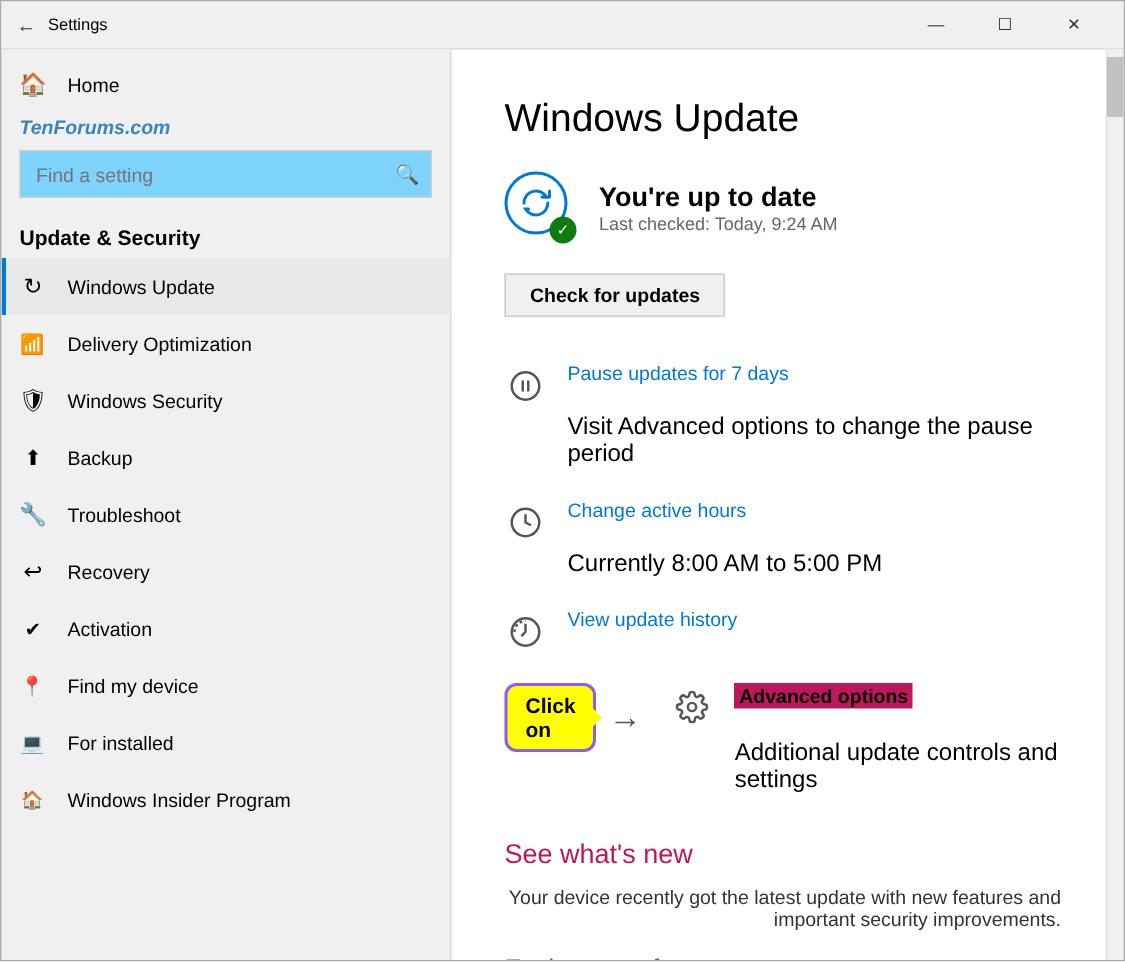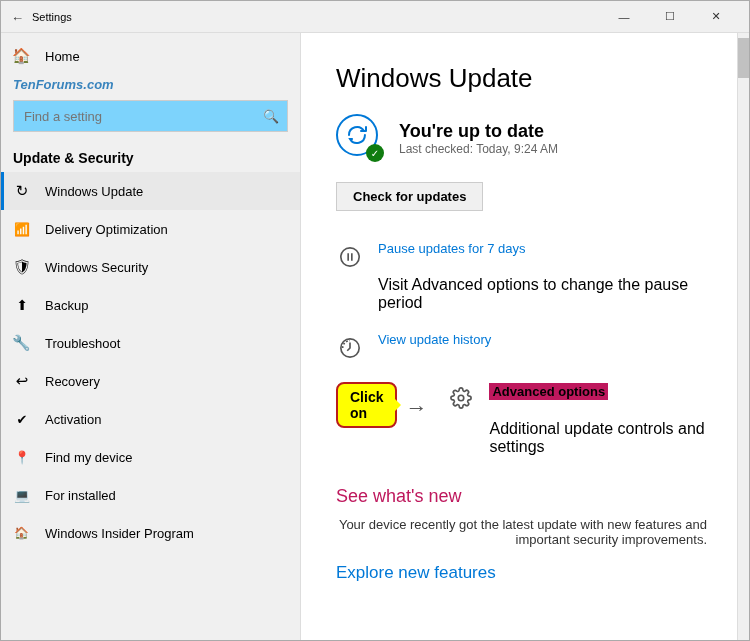--- a/index.html
+++ b/index.html
@@ -249,21 +249,21 @@
     .option-text h3.highlighted {
       background: #be185d;
       color: #000;
       padding: 1px 3px;
       font-weight: 600;
       display: inline-block;
     }
 
     .callout-bubble {
       background: #ffff00;
-      border: 2px solid #b91c1c;
+      border: 2px solid #8b5cf6;
       border-radius: 8px;
       padding: 5px 12px;
       font-size: 14px;
       font-weight: 700;
       color: #000;
       position: relative;
     }
 
     .callout-bubble::after {
       content: '';
@@ -423,20 +423,32 @@
             <line x1="10" y1="8" x2="10" y2="16"></line>
             <line x1="14" y1="8" x2="14" y2="16"></line>
           </svg>
         </div>
         <div class="option-text">
           <h3>Pause updates for 7 days</h3>
           <p>Visit Advanced options to change the pause period</p>
         </div>
       </div>
 
+      <div class="option-item">
+        <div class="option-icon">
+          <svg width="22" height="22" viewBox="0 0 24 24" fill="none" stroke="#555" stroke-width="1.8">
+            <circle cx="12" cy="12" r="10"></circle>
+            <polyline points="12 6 12 12 16 14"></polyline>
+          </svg>
+        </div>
+        <div class="option-text">
+          <h3>Change active hours</h3>
+          <p>Currently 8:00 AM to 5:00 PM</p>
+        </div>
+      </div>
 
       <div class="option-item">
         <div class="option-icon">
           <svg width="22" height="22" viewBox="0 0 24 24" fill="none" stroke="#555" stroke-width="1.8">
             <circle cx="12" cy="12" r="10"></circle>
             <polyline points="12 6 12 12 9 15"></polyline>
             <path d="M4 12A8 8 0 0 1 12 4" stroke-dasharray="2 2"></path>
           </svg>
         </div>
         <div class="option-text">

